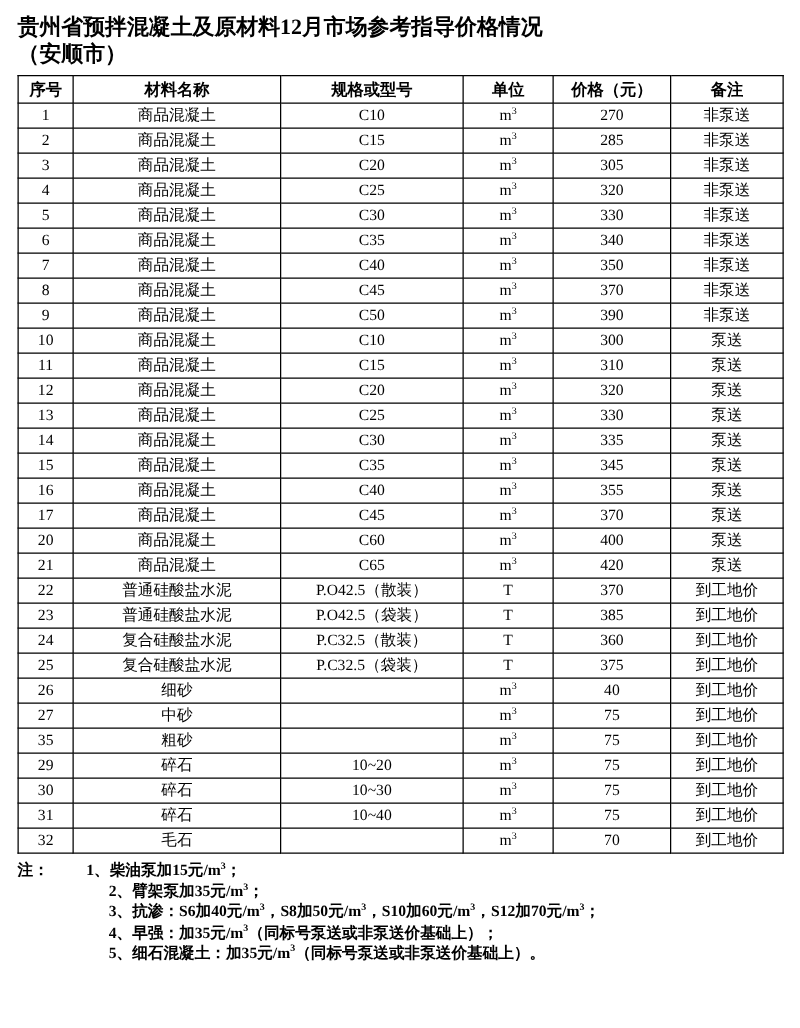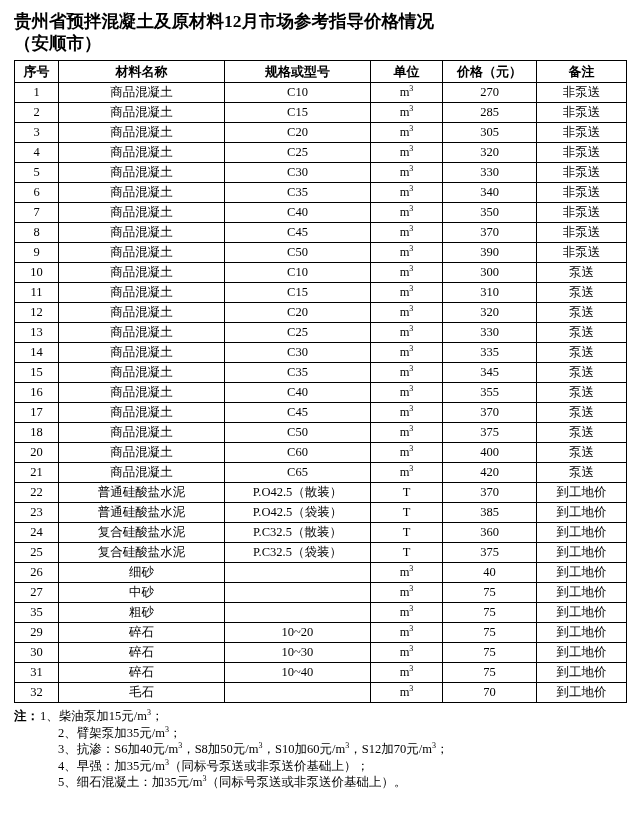--- a/index.html
+++ b/index.html
@@ -85,22 +85,23 @@
     font-weight: bold;
     width: 26px;
     flex: 0 0 26px;
     text-align: left;
   }
   .notes .note-indent {
     flex: 0 0 44px;
     width: 44px;
   }
   .notes .note-text {
-    font-weight: normal;
+    font-weight: bold;
     flex: 1 1 auto;
+    margin-left: 29px;
   }
 </style>
 </head>
 <body>
 
 <div class="page">
 
   <div class="title-block">
     <div class="title-line1">贵州省预拌混凝土及原材料12月市场参考指导价格情况</div>
     <div class="title-line2">（安顺市）</div>
@@ -256,28 +257,20 @@
         </tr>
         <tr>
           <td>17</td>
           <td>商品混凝土</td>
           <td>C45</td>
           <td>m<span class="sup">3</span></td>
           <td>370</td>
           <td>泵送</td>
         </tr>
         <tr>
-          <td>18</td>
-          <td>商品混凝土</td>
-          <td>C50</td>
-          <td>m<span class="sup">3</span></td>
-          <td>375</td>
-          <td>泵送</td>
-        </tr>
-        <tr>
           <td>20</td>
           <td>商品混凝土</td>
           <td>C60</td>
           <td>m<span class="sup">3</span></td>
           <td>400</td>
           <td>泵送</td>
         </tr>
         <tr>
           <td>21</td>
           <td>商品混凝土</td>

